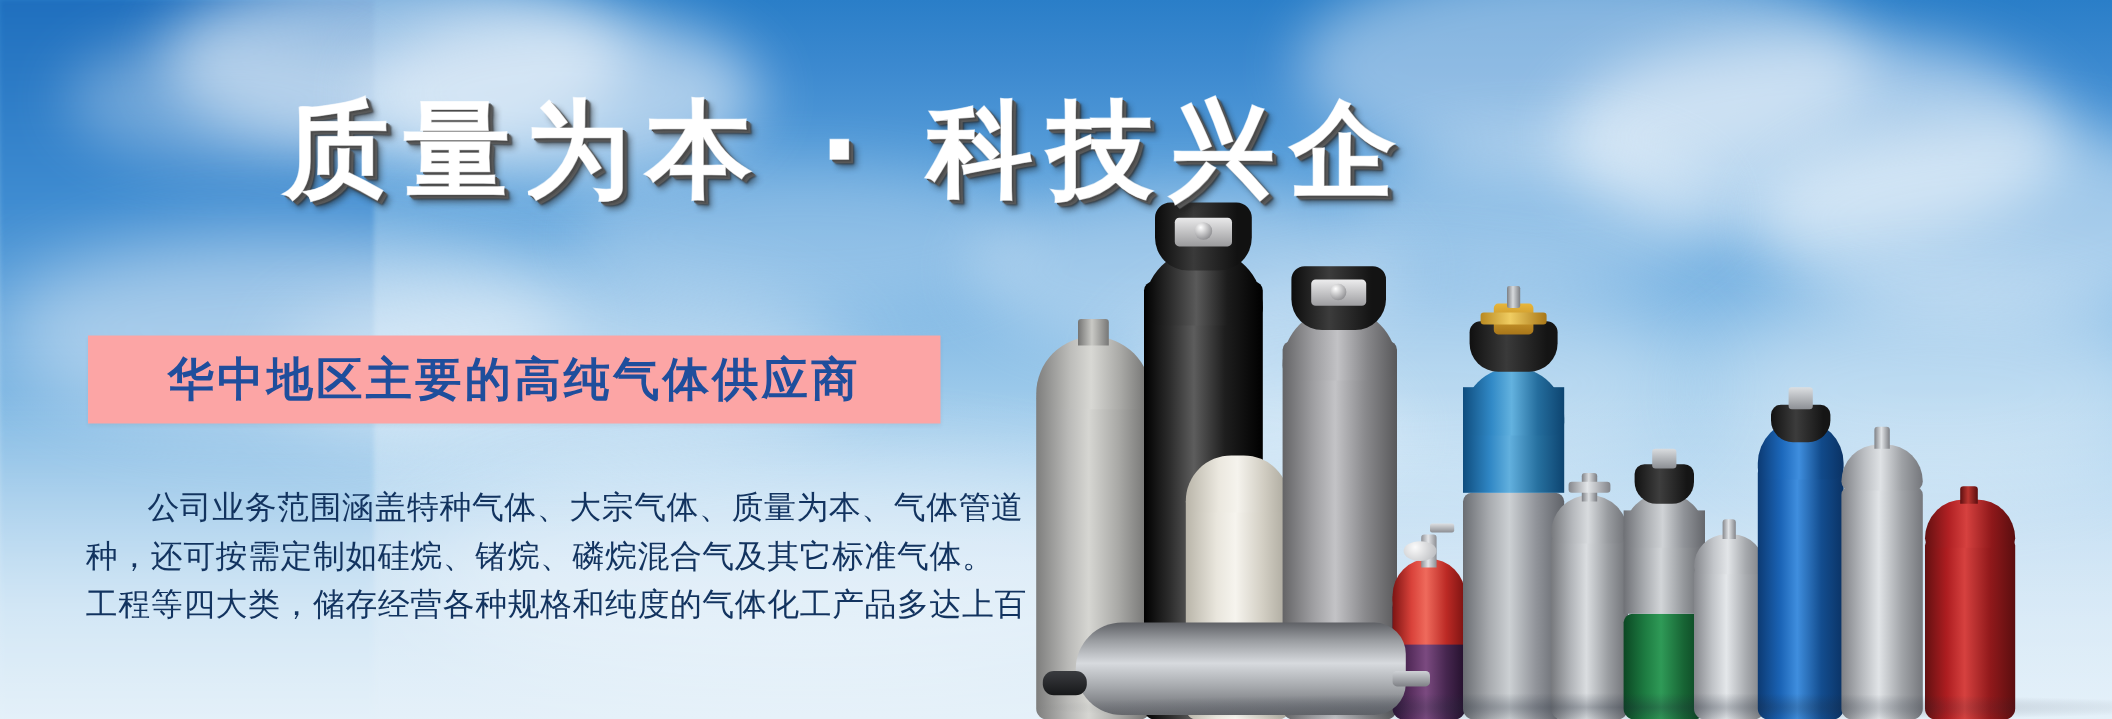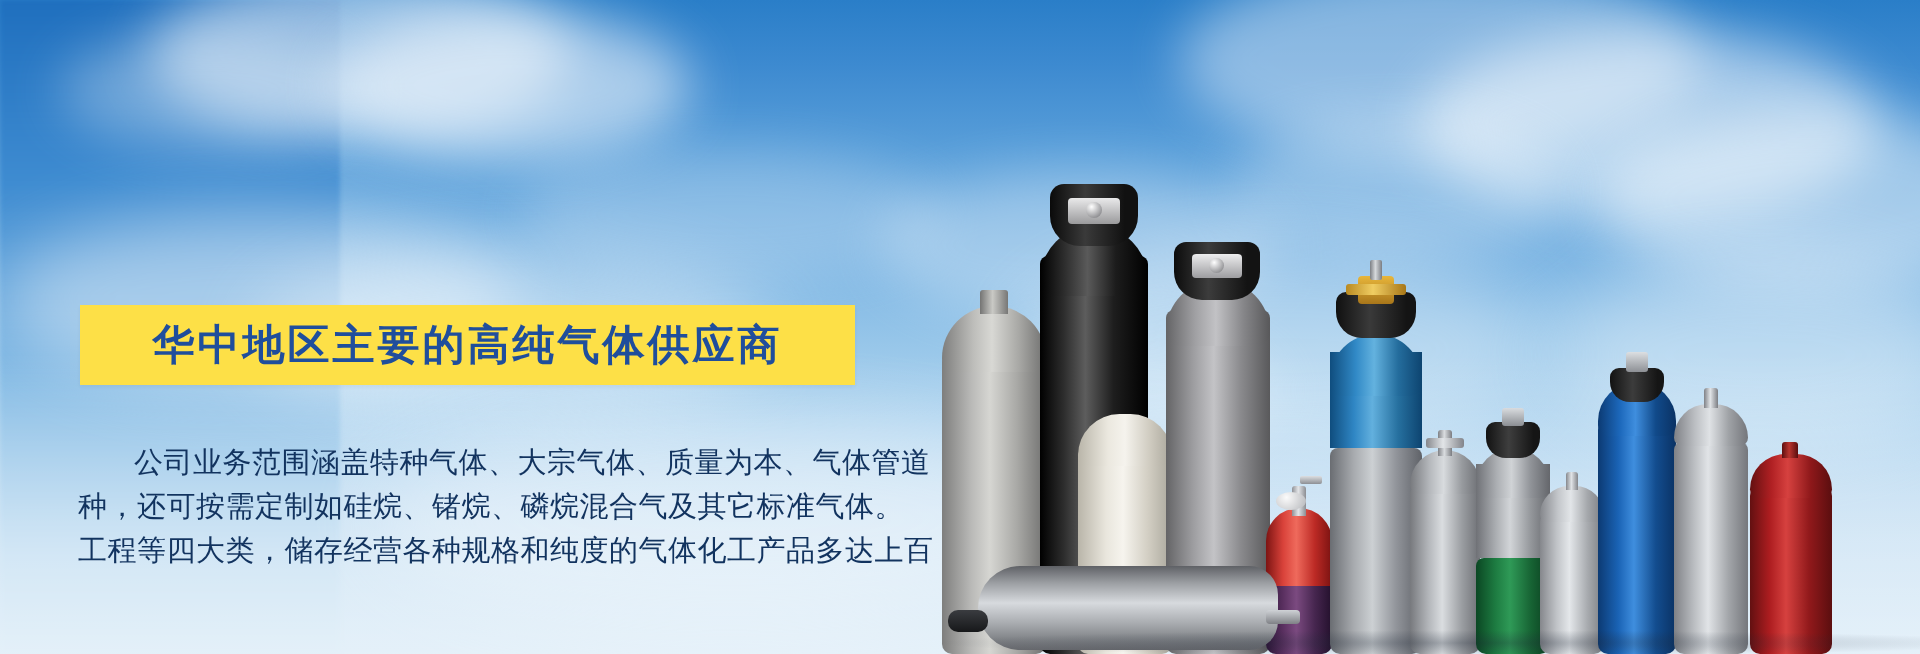--- a/index.html
+++ b/index.html
@@ -78,21 +78,21 @@
     font-size:31px;
     font-weight:bold;
     color:#111418;
     white-space:nowrap;
     letter-spacing:.4px;
     text-shadow:0 1px 1px rgba(255,255,255,.45);
   }
   
   .whitebox{
     position:absolute;left:80px;top:305px;width:775px;height:80px;
-    background:#fde047;
+    background:#fca5a5;
     box-shadow:0 2px 4px rgba(0,0,0,.05);
   }
   .whitebox-text{
     position:absolute;left:0;top:0;width:775px;height:80px;
     display:flex;align-items:center;justify-content:center;
     font-family:"DejaVu Sans","Liberation Sans",sans-serif;
     font-weight:bold;
     font-size:42px;
     letter-spacing:3px;
     color:#1f4e9c;
@@ -239,20 +239,21 @@
                 border-radius:44px 30px 30px 44px;
                 background:linear-gradient(180deg,#5f6166 0%,#9b9ea2 20%,#d7dade 44%,#a5a8ac 70%,#66686d 100%);"></div>
     <div style="position:absolute;left:18px;bottom:22px;width:40px;height:22px;border-radius:10px;
                 background:linear-gradient(180deg,#3a3c40,#17181a);"></div>
     <div style="position:absolute;left:336px;bottom:30px;width:34px;height:14px;border-radius:4px;
                 background:linear-gradient(180deg,#cfd2d6,#7f8186);"></div>
 
     <div class="floorshadow"></div>
   </div>
 
+  <h1 class="headline">质量为本 · 科技兴企</h1>
 
   <div class="whitebox">
     <div class="whitebox-text">华中地区主要的高纯气体供应商</div>
   </div>
 
   <div class="para">
     <span class="ln indent">公司业务范围涵盖特种气体、大宗气体、质量为本、气体管道</span>
     <span class="ln">种，还可按需定制如硅烷、锗烷、磷烷混合气及其它标准气体。</span>
     <span class="ln">工程等四大类，储存经营各种规格和纯度的气体化工产品多达上百</span>
   </div>

